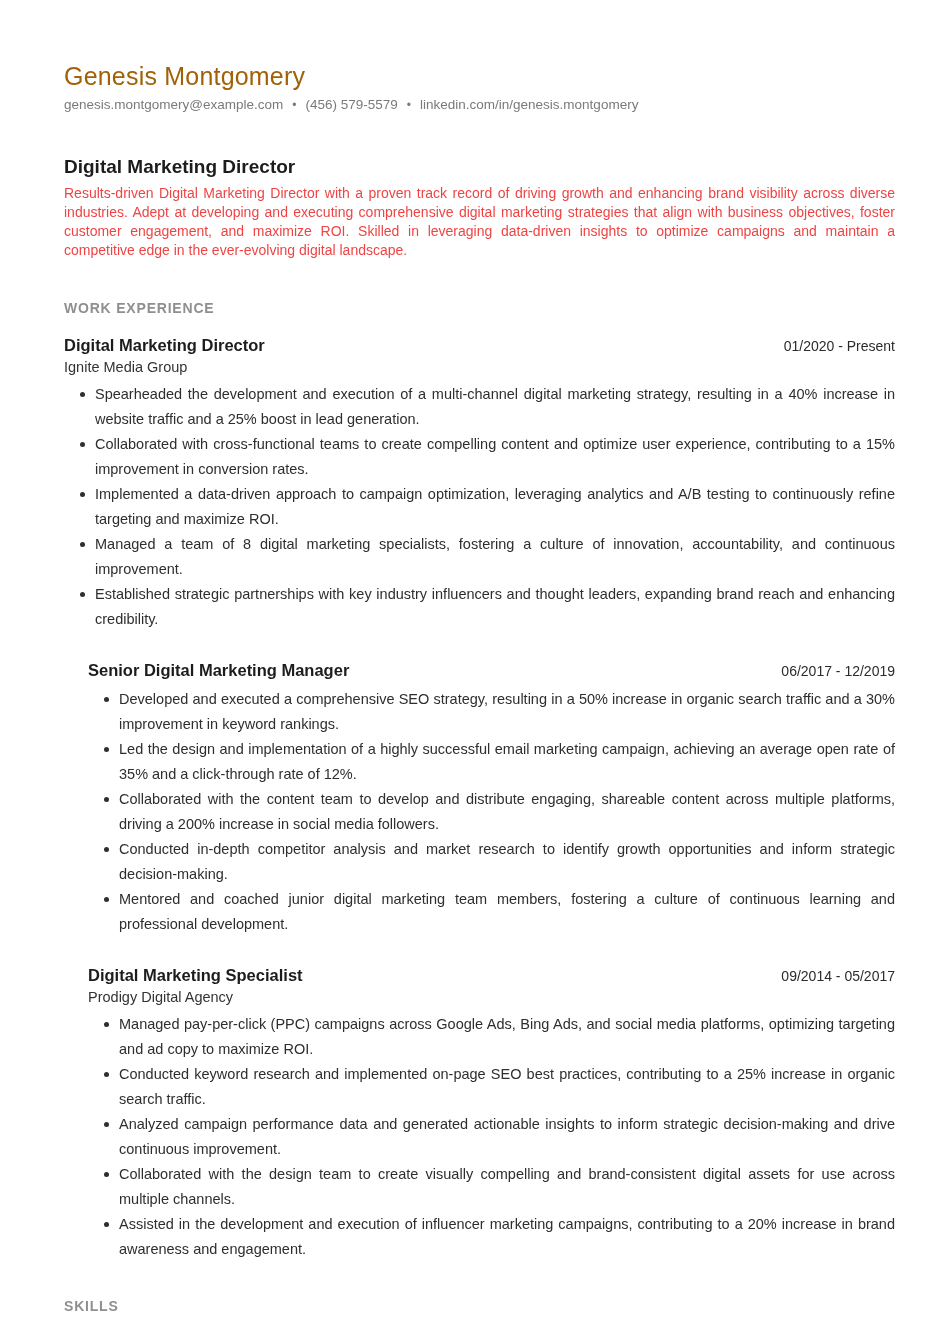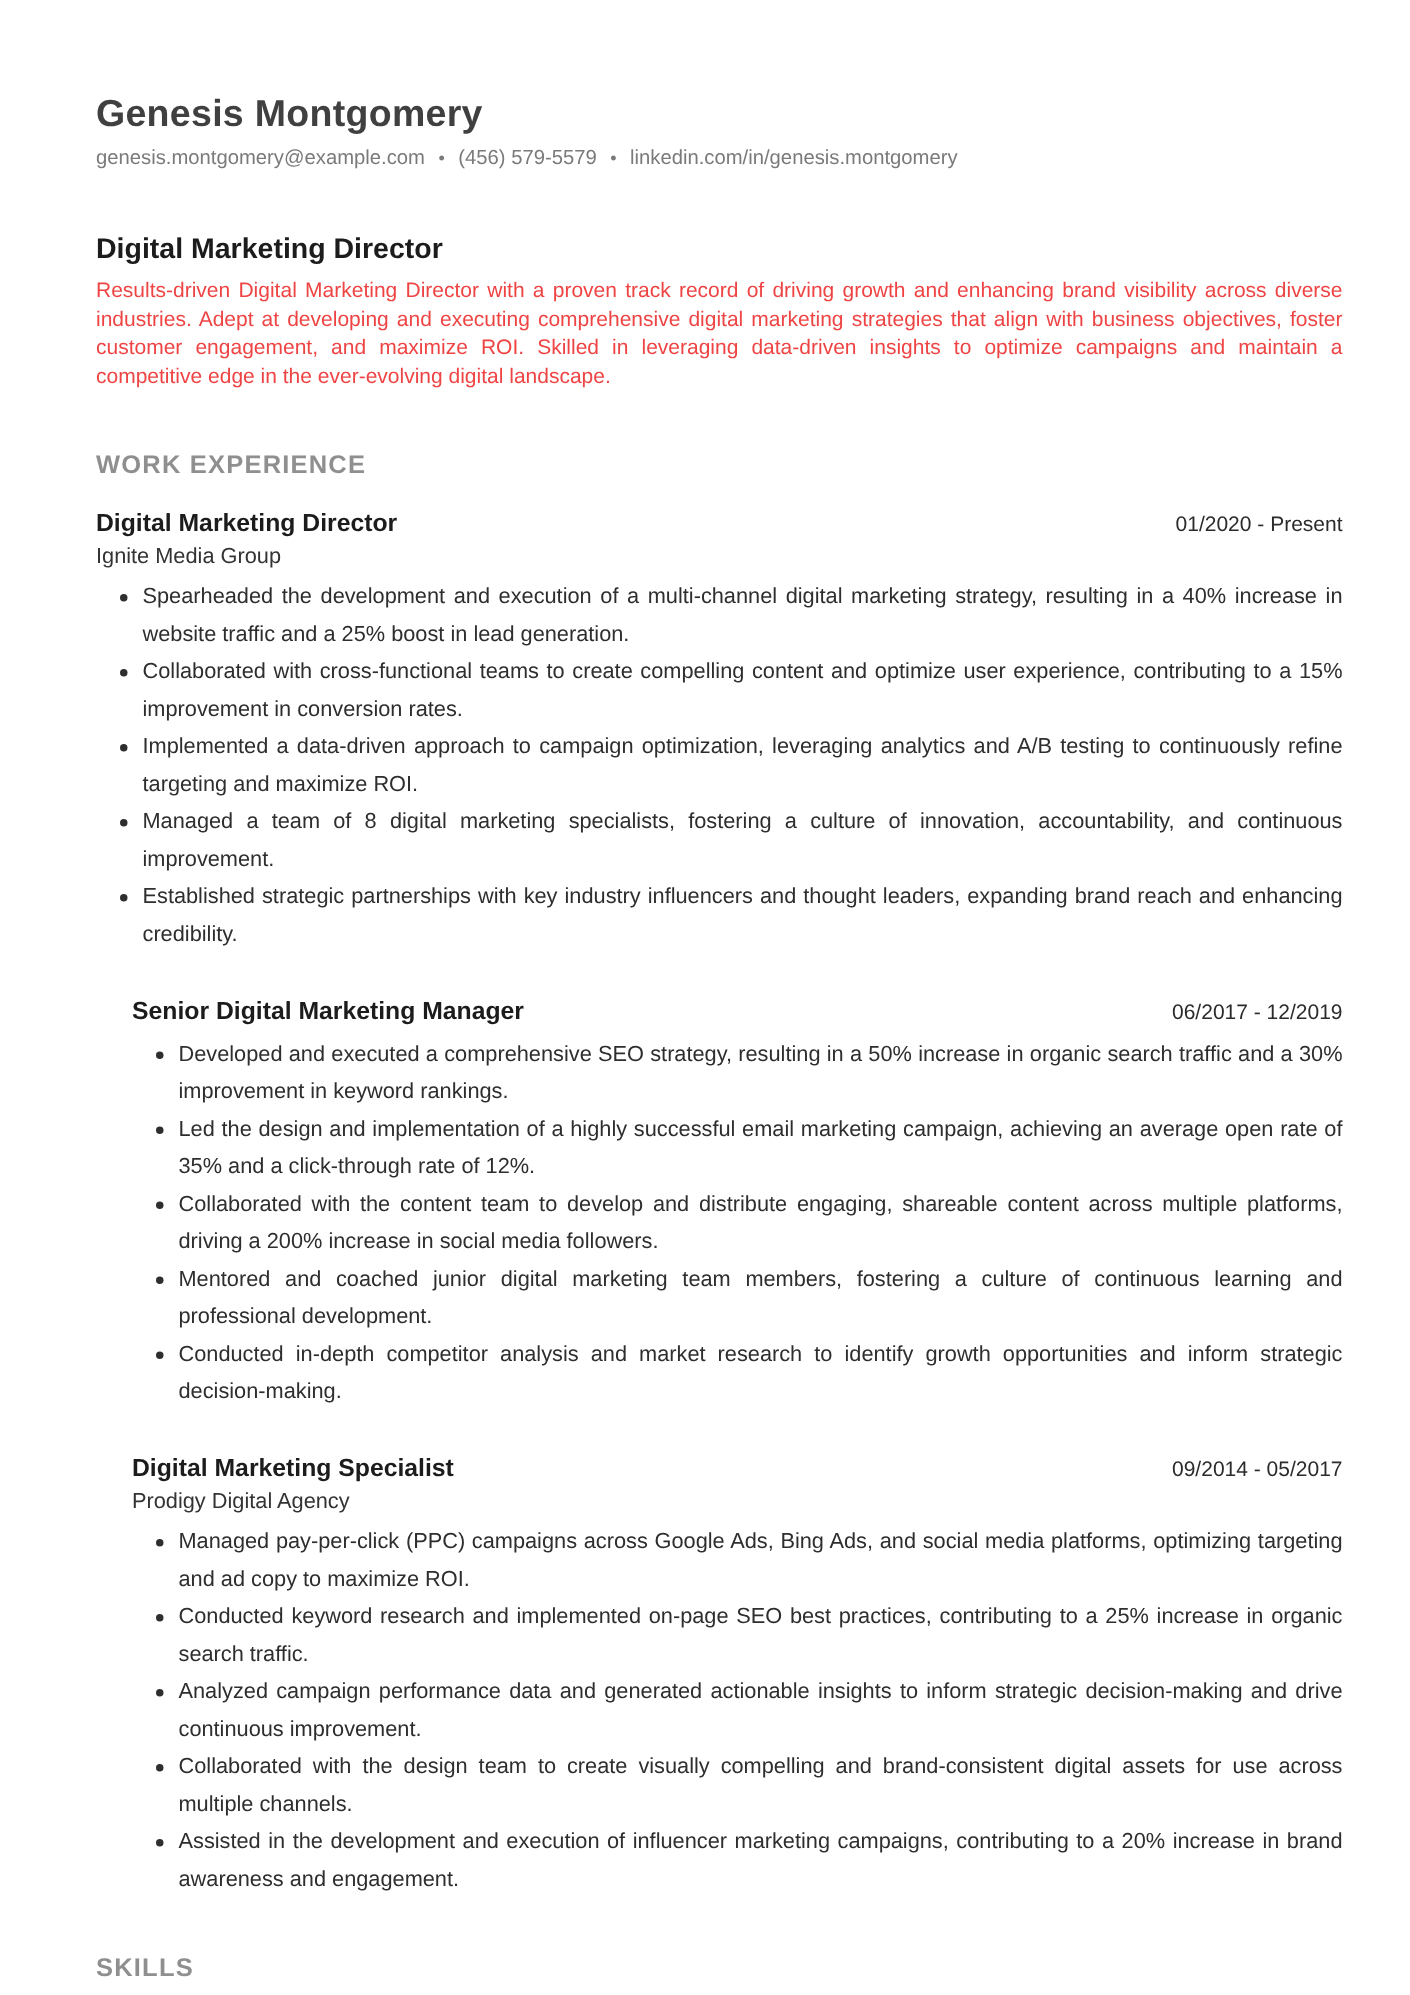--- a/index.html
+++ b/index.html
@@ -9,34 +9,34 @@
     font-family: "Liberation Sans", "DejaVu Sans", sans-serif;
     color: #2e2e2e;
   }
   .page {
     width: 940px; height: 1330px;
     padding: 62px 45px 0 64px;
     background: #ffffff;
   }
 
   
-  .name { font-size: 25px; font-weight: 700; color: #404040; letter-spacing: 0.2px; }
+  .name { font-size: 25px; font-weight: 400; color: #a16207; letter-spacing: 0.2px; }
   .contact { margin-top: 6px; font-size: 13.5px; color: #7a7a7a; }
   .contact .sep { display: inline-block; margin: 0 9px; font-size: 12px; color: #7a7a7a; }
 
   
   .summary-title { margin-top: 44px; font-size: 19px; font-weight: 700; color: #1c1c1c; }
   .summary-text {
     margin-top: 6px; font-size: 14px; line-height: 19px;
     color: #ef4444; text-align: justify;
   }
 
   
   .section-label {
-    font-size: 17px; font-weight: 700; letter-spacing: 0.8px;
+    font-size: 14px; font-weight: 700; letter-spacing: 0.8px;
     color: #8f8f8f;
   }
   .work-label { margin-top: 40px; }
   .skills-label { margin-top: 36px; }
 
   
   .job { margin-top: 20px; }
   .job ~ .job { margin-top: 29px; margin-left: 24px; }
   .job-header { display: flex; justify-content: space-between; align-items: baseline; }
   .job-title { font-size: 16.5px; font-weight: 700; color: #1c1c1c; }
@@ -96,22 +96,22 @@
 
     <article class="job">
       <div class="job-header">
         <h3 class="job-title">Senior Digital Marketing Manager</h3>
         <span class="job-dates">06/2017 - 12/2019</span>
       </div>
       <ul class="job-bullets">
         <li>Developed and executed a comprehensive SEO strategy, resulting in a 50% increase in organic search traffic and a 30% improvement in keyword rankings.</li>
         <li>Led the design and implementation of a highly successful email marketing campaign, achieving an average open rate of 35% and a click-through rate of 12%.</li>
         <li>Collaborated with the content team to develop and distribute engaging, shareable content across multiple platforms, driving a 200% increase in social media followers.</li>
+        <li>Conducted in-depth competitor analysis and market research to identify growth opportunities and inform strategic decision-making.</li>
         <li>Mentored and coached junior digital marketing team members, fostering a culture of continuous learning and professional development.</li>
-        <li>Conducted in-depth competitor analysis and market research to identify growth opportunities and inform strategic decision-making.</li>
       </ul>
     </article>
 
     <article class="job">
       <div class="job-header">
         <h3 class="job-title">Digital Marketing Specialist</h3>
         <span class="job-dates">09/2014 - 05/2017</span>
       </div>
       <div class="job-company">Prodigy Digital Agency</div>
       <ul class="job-bullets">

